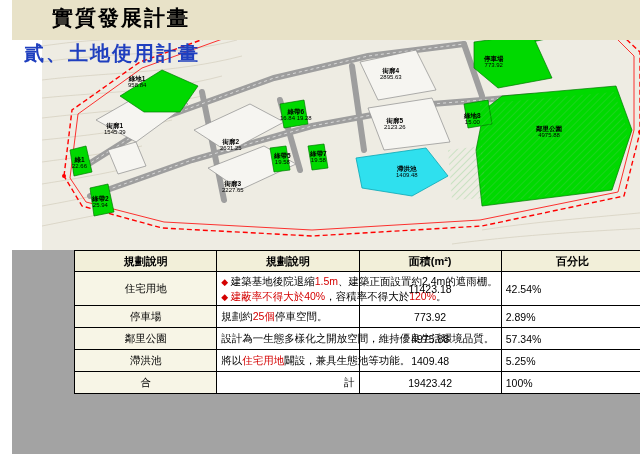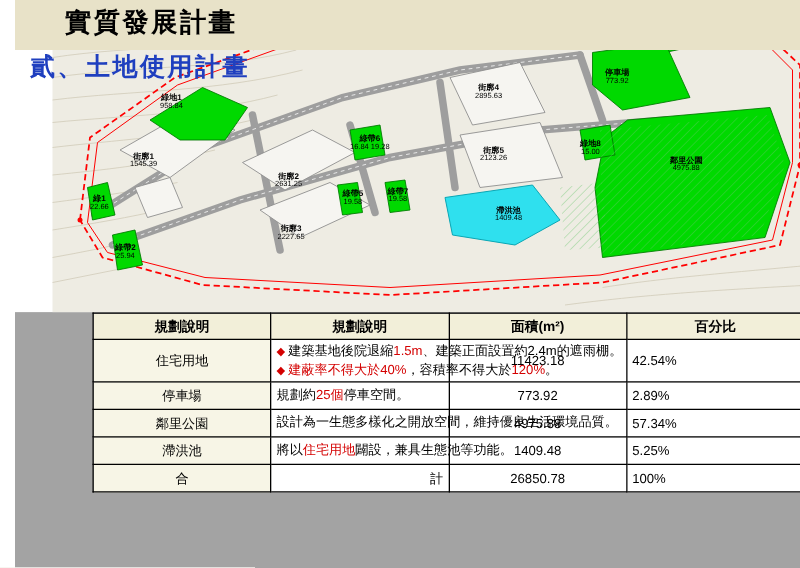--- a/index.html
+++ b/index.html
@@ -272,20 +272,20 @@
             <td class="c-item">滯洪池</td>
             <td class="c-desc">
               <span class="bullet-line"><span>將以</span><span class="red">住宅用地</span><span>闢設，兼具生態池等功能。</span></span>
             </td>
             <td class="c-area">1409.48</td>
             <td class="c-pct">5.25%</td>
           </tr>
           <tr>
             <td class="total-label">合</td>
             <td class="total-spacer">計</td>
-            <td class="c-area">26850.78</td>
+            <td class="c-area">19423.42</td>
             <td class="c-pct">100%</td>
           </tr>
         </tbody>
     </table>
   </div>
 
 </div>
 
 </body></html>

